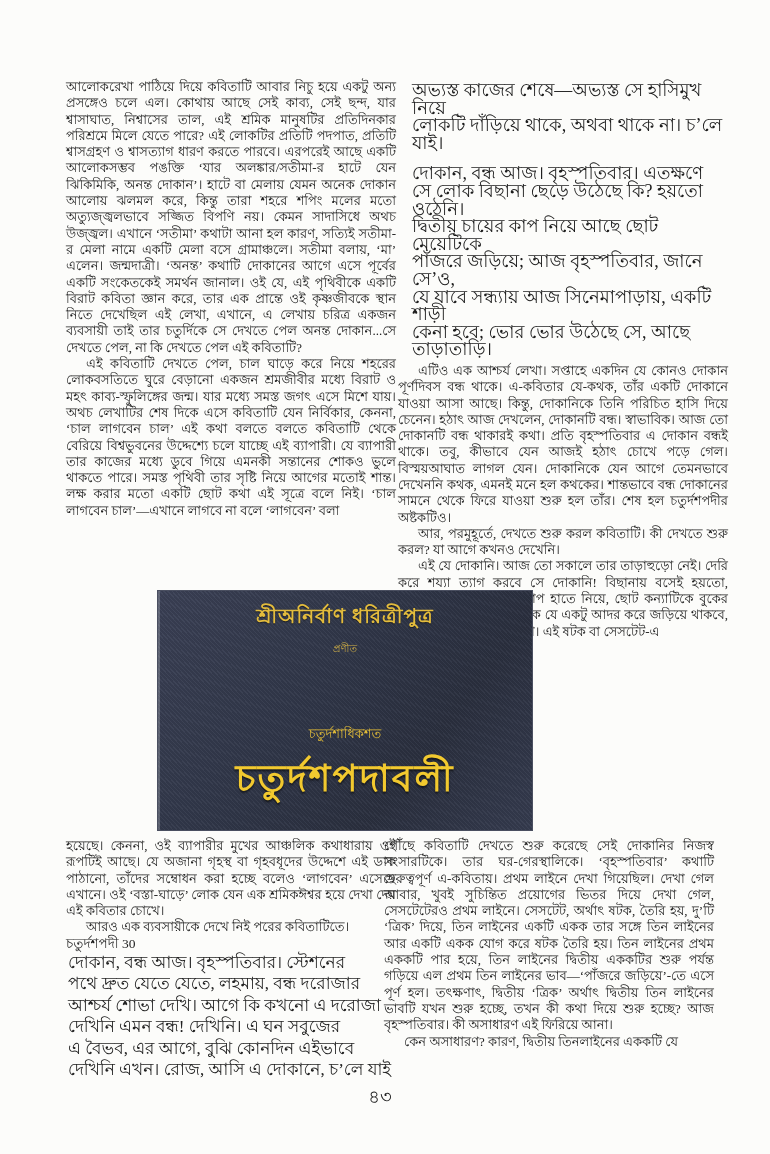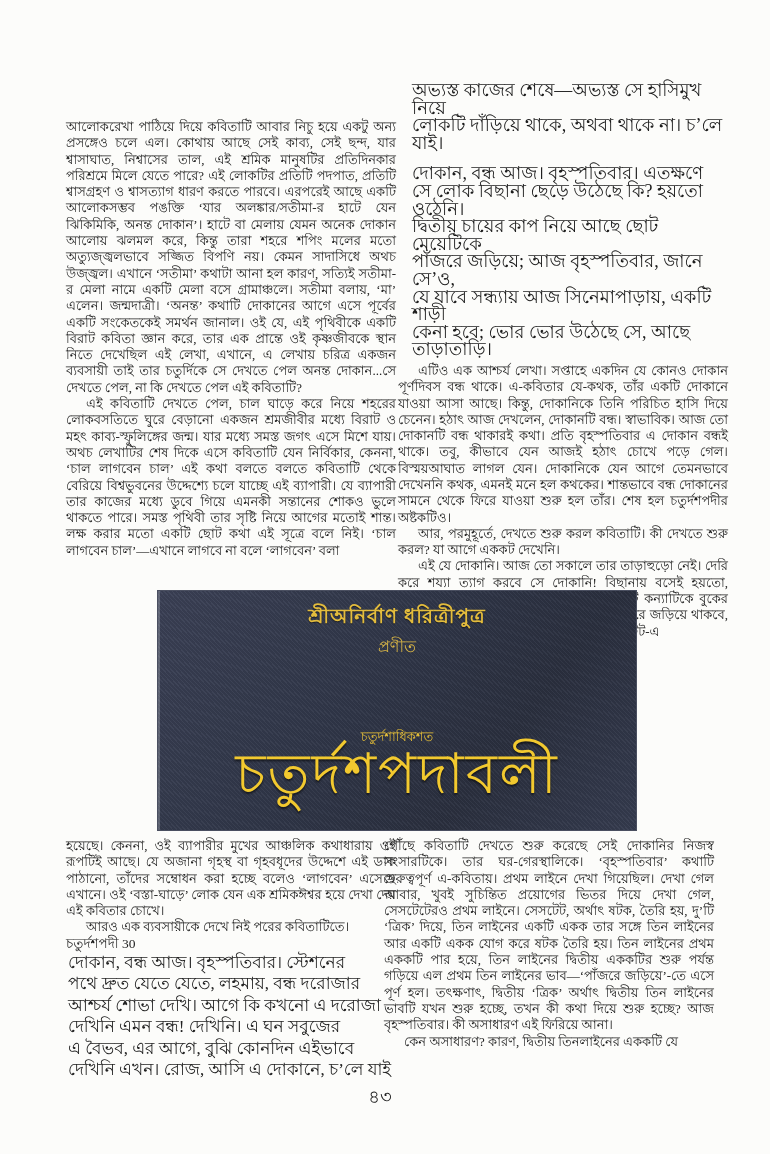--- a/index.html
+++ b/index.html
@@ -39,86 +39,87 @@
   }
   .poem-caption{
     margin-top:1px;
     text-align:left;
     font-size:13.5px;
   }
   
   .cover{
     position:absolute;
     left:157px;top:590px;
-    width:480px;height:241px;
+    width:376px;height:241px;
     background:
       repeating-linear-gradient(47deg, rgba(255,255,255,0.035) 0 1px, rgba(0,0,0,0.06) 1px 3px),
       linear-gradient(128deg,#3b4156 0%, #303648 45%, #2b303f 70%, #363c50 100%);
     box-shadow:inset 0 0 0 1px #4a4f60, inset 3px 0 0 rgba(220,222,228,0.25);
     text-align:center;
     overflow:hidden;
   }
   .cover-author{
     margin-top:11px;
     font-size:20px;
     font-weight:bold;
     color:#e3bc3d;
     letter-spacing:1px;
     text-shadow:0 1px 1px rgba(0,0,0,0.5);
   }
   .cover-byline{
-    font-size:16px;
+    margin-top:7px;
+    font-size:10px;
     color:#d8b546;
     text-align:center;
   }
   .cover-series{
     margin-top:66px;
     font-size:13px;
     color:#e6bf38;
   }
   .cover-title{
-    margin-top:0px;
-    font-size:56px;
+    margin-top:8px;
+    font-size:37px;
     line-height:52px;
-    font-weight:normal;
+    font-weight:bold;
     color:#f2c92f;
     letter-spacing:2px;
     text-shadow:0 2px 2px rgba(0,0,0,0.55);
   }
   .page-number{
     position:absolute;
     top:1083px;left:0;width:760px;
     text-align:center;
     font-size:18px;
     color:#222;
   }
 </style>
 </head>
 <body>
 
 <div>
 
-  <div class="col" style="left:66px;top:79px;margin-top:40px;">
+  <div class="col" style="left:66px;top:79px;">
     <p>আলোকরেখা পাঠিয়ে দিয়ে কবিতাটি আবার নিচু হয়ে একটু অন্য প্রসঙ্গেও চলে এল। কোথায় আছে সেই কাব্য, সেই ছন্দ, যার শ্বাসাঘাত, নিশ্বাসের তাল, এই শ্রমিক মানুষটির প্রতিদিনকার পরিশ্রমে মিলে যেতে পারে? এই লোকটির প্রতিটি পদপাত, প্রতিটি শ্বাসগ্রহণ ও শ্বাসত্যাগ ধারণ করতে পারবে। এরপরেই আছে একটি আলোকসম্ভব পঙক্তি ‘যার অলঙ্কার/সতীমা-র হাটে যেন ঝিকিমিকি, অনন্ত দোকান’। হাটে বা মেলায় যেমন অনেক দোকান আলোয় ঝলমল করে, কিন্তু তারা শহরে শপিং মলের মতো অত্যুজ্জ্বলভাবে সজ্জিত বিপণি নয়। কেমন সাদাসিধে অথচ উজ্জ্বল। এখানে ‘সতীমা’ কথাটা আনা হল কারণ, সত্যিই সতীমা-র মেলা নামে একটি মেলা বসে গ্রামাঞ্চলে। সতীমা বলায়, ‘মা’ এলেন। জন্মদাত্রী। ‘অনন্ত’ কথাটি দোকানের আগে এসে পূর্বের একটি সংকেতকেই সমর্থন জানাল। ওই যে, এই পৃথিবীকে একটি বিরাট কবিতা জ্ঞান করে, তার এক প্রান্তে ওই কৃষ্ণজীবকে স্থান নিতে দেখেছিল এই লেখা, এখানে, এ লেখায় চরিত্র একজন ব্যবসায়ী তাই তার চতুর্দিকে সে দেখতে পেল অনন্ত দোকান...সে দেখতে পেল, না কি দেখতে পেল এই কবিতাটি?</p>
     <p class="indent">এই কবিতাটি দেখতে পেল, চাল ঘাড়ে করে নিয়ে শহরের লোকবসতিতে ঘুরে বেড়ানো একজন শ্রমজীবীর মধ্যে বিরাট ও মহৎ কাব্য-স্ফুলিঙ্গের জন্ম। যার মধ্যে সমস্ত জগৎ এসে মিশে যায়। অথচ লেখাটির শেষ দিকে এসে কবিতাটি যেন নির্বিকার, কেননা, ‘চাল লাগবেন চাল’ এই কথা বলতে বলতে কবিতাটি থেকে বেরিয়ে বিশ্বভুবনের উদ্দেশ্যে চলে যাচ্ছে এই ব্যাপারী। যে ব্যাপারী তার কাজের মধ্যে ডুবে গিয়ে এমনকী সন্তানের শোকও ভুলে থাকতে পারে। সমস্ত পৃথিবী তার সৃষ্টি নিয়ে আগের মতোই শান্ত। লক্ষ করার মতো একটি ছোট কথা এই সূত্রে বলে নিই। ‘চাল লাগবেন চাল’—এখানে লাগবে না বলে ‘লাগবেন’ বলা</p>
   </div>
 
   <div class="col" style="left:398px;top:82px;">
     <div class="poem poem-top">অভ্যস্ত কাজের শেষে—অভ্যস্ত সে হাসিমুখ নিয়ে
 লোকটি দাঁড়িয়ে থাকে, অথবা থাকে না। চ’লে যাই।</div>
     <div class="poem-gap"></div>
     <div class="poem poem-top">দোকান, বন্ধ আজ। বৃহস্পতিবার। এতক্ষণে
 সে লোক বিছানা ছেড়ে উঠেছে কি? হয়তো ওঠেনি।
 দ্বিতীয় চায়ের কাপ নিয়ে আছে ছোট মেয়েটিকে
 পাঁজরে জড়িয়ে; আজ বৃহস্পতিবার, জানে সে’ও,
 যে যাবে সন্ধ্যায় আজ সিনেমাপাড়ায়, একটি শাড়ী
 কেনা হবে; ভোর ভোর উঠেছে সে, আছে তাড়াতাড়ি।</div>
     <div class="prose-gap"></div>
     <p class="indent">এটিও এক আশ্চর্য লেখা। সপ্তাহে একদিন যে কোনও দোকান পূর্ণদিবস বন্ধ থাকে। এ-কবিতার যে-কথক, তাঁর একটি দোকানে যাওয়া আসা আছে। কিন্তু, দোকানিকে তিনি পরিচিত হাসি দিয়ে চেনেন। হঠাৎ আজ দেখলেন, দোকানটি বন্ধ। স্বাভাবিক। আজ তো দোকানটি বন্ধ থাকারই কথা। প্রতি বৃহস্পতিবার এ দোকান বন্ধই থাকে। তবু, কীভাবে যেন আজই হঠাৎ চোখে পড়ে গেল। বিস্ময়আঘাত লাগল যেন। দোকানিকে যেন আগে তেমনভাবে দেখেননি কথক, এমনই মনে হল কথকের। শান্তভাবে বন্ধ দোকানের সামনে থেকে ফিরে যাওয়া শুরু হল তাঁর। শেষ হল চতুর্দশপদীর অষ্টকটিও।</p>
-    <p class="indent">আর, পরমুহূর্তে, দেখতে শুরু করল কবিতাটি। কী দেখতে শুরু করল? যা আগে এককট দেখেনি।</p>
+    <p class="indent">আর, পরমুহূর্তে, দেখতে শুরু করল কবিতাটি। কী দেখতে শুরু করল? যা আগে কখনও দেখেনি।</p>
     <p class="indent">এই যে দোকানি। আজ তো সকালে তার তাড়াহুড়ো নেই। দেরি করে শয্যা ত্যাগ করবে সে দোকানি! বিছানায় বসেই হয়তো, সকালের দু’নম্বর চায়ের কাপ হাতে নিয়ে, ছোট কন্যাটিকে বুকের কাছে জড়িয়ে রইল। বাচ্চাকে যে একটু আদর করে জড়িয়ে থাকবে, সেই অবসরও তো আসে না। এই ষটক বা সেসটেট-এ</p>
   </div>
 
   <div class="cover">
     <div class="cover-author">শ্রীঅনির্বাণ ধরিত্রীপুত্র</div>
     <div class="cover-byline">প্রণীত</div>
     <div class="cover-series">চতুর্দশাধিকশত</div>
     <div class="cover-title">চতুর্দশপদাবলী</div>
   </div>
 

